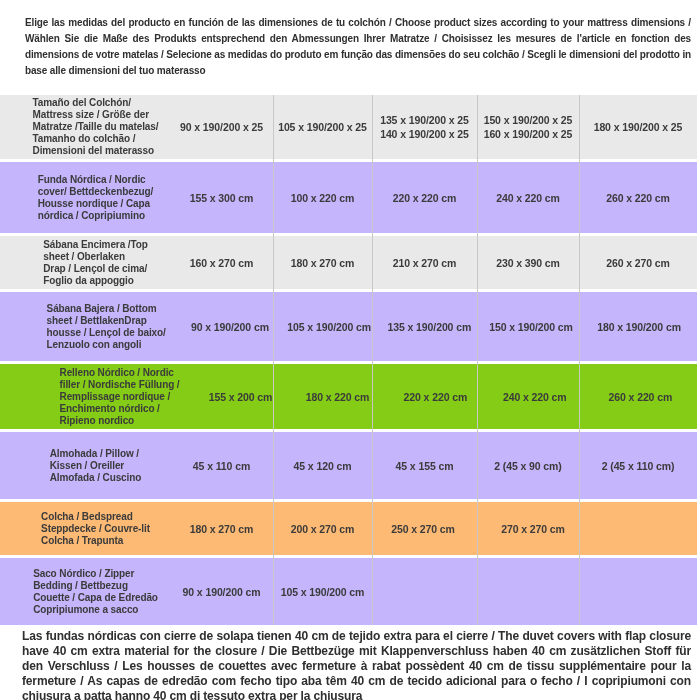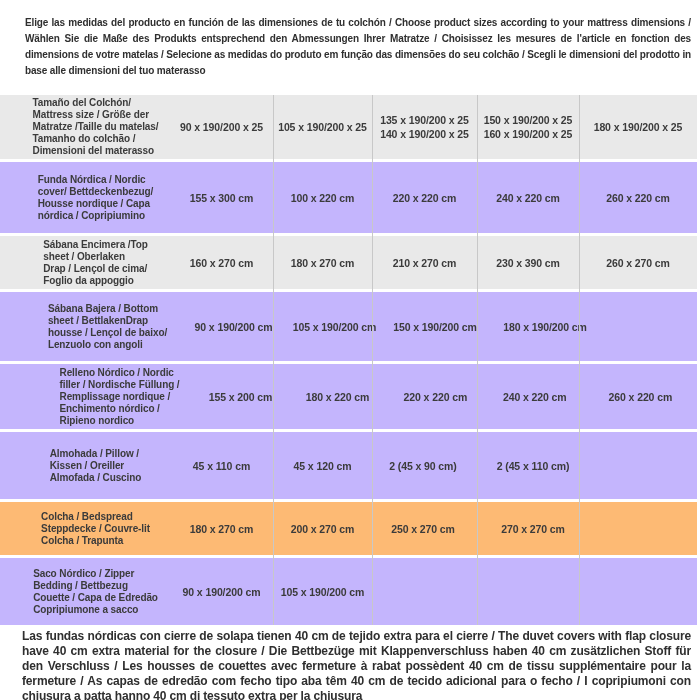--- a/index.html
+++ b/index.html
@@ -128,28 +128,31 @@
 sheet / BettlakenDrap
 housse / Lençol de baixo/
 Lenzuolo con angoli</span>
         </div>
         <div class="cell c1 value-cell">
           <span>90 x 190/200 cm</span>
         </div>
         <div class="cell c2 value-cell">
           <span>105 x 190/200 cm</span>
         </div>
+        <div class="cell c3 value-cell">
+          <span>135 x 190/200 cm</span>
+        </div>
         <div class="cell c4 value-cell">
           <span>150 x 190/200 cm</span>
         </div>
         <div class="cell c5 value-cell">
           <span>180 x 190/200 cm</span>
         </div>
       </div>
-      <div class="row shaded" style="height: 71px; background: #c4b5fd; padding-left: 27px;">
+      <div class="row shaded" style="height: 71px; background: #84cc16; padding-left: 27px;">
         <div class="cell c0 label-cell">
           <span>Relleno Nórdico / Nordic
 filler / Nordische Füllung /
 Remplissage nordique /
 Enchimento nórdico /
 Ripieno nordico</span>
         </div>
         <div class="cell c1 value-cell">
           <span>155 x 200 cm</span>
         </div>
@@ -171,20 +174,23 @@
           <span>Almohada / Pillow /
 Kissen / Oreiller
 Almofada / Cuscino</span>
         </div>
         <div class="cell c1 value-cell">
           <span>45 x 110 cm</span>
         </div>
         <div class="cell c2 value-cell">
           <span>45 x 120 cm</span>
         </div>
+        <div class="cell c3 value-cell">
+          <span>45 x 155 cm</span>
+        </div>
         <div class="cell c4 value-cell">
           <span>2 (45 x 90 cm)</span>
         </div>
         <div class="cell c5 value-cell">
           <span>2 (45 x 110 cm)</span>
         </div>
       </div>
       <div class="row shaded" style="height: 59px; background: #fdba74;">
         <div class="cell c0 label-cell">
           <span>Colcha / Bedspread

